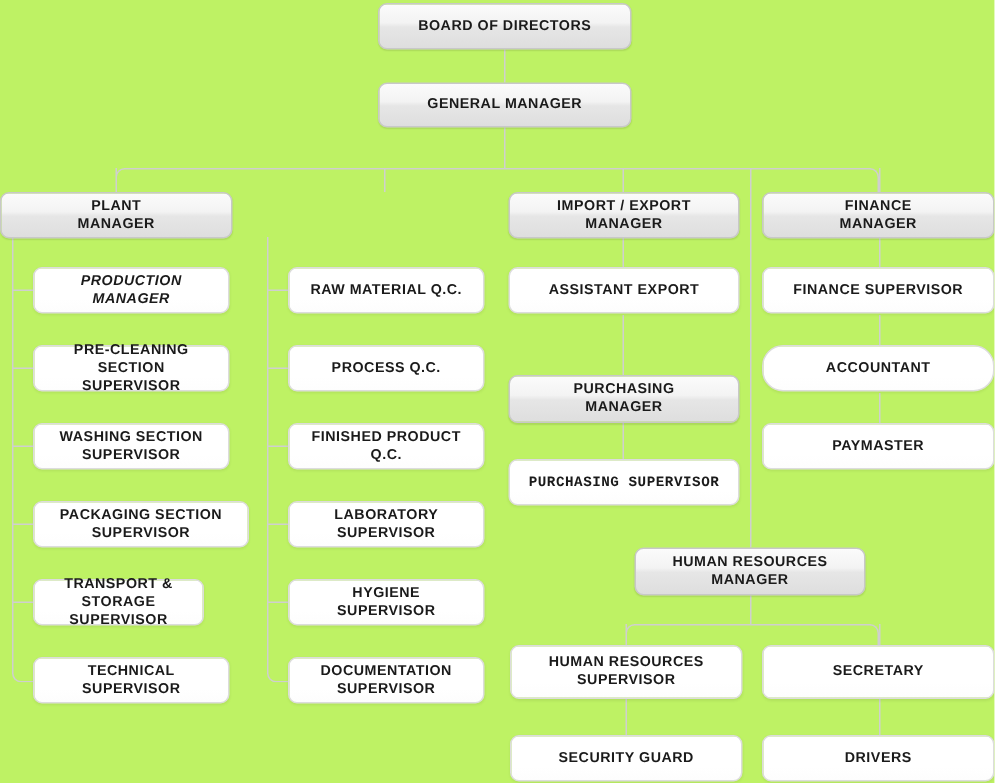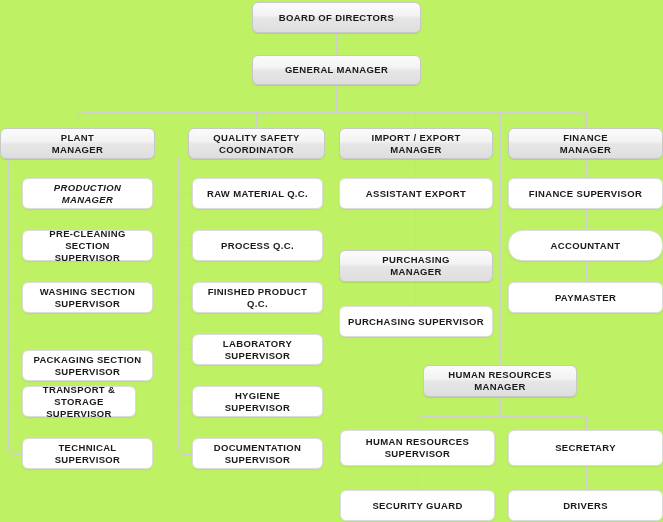--- a/index.html
+++ b/index.html
@@ -122,55 +122,53 @@
   <div class="conn v" style="left:417px; top:466px; height:24px;"></div>
   <div class="conn v" style="left:586px; top:466px; height:24px;"></div>
 
   <div class="box head" style="left:252px; top:2px; width:169px; height:31px;">BOARD OF DIRECTORS</div>
 
   <div class="box head" style="left:252px; top:55px; width:169px; height:30px;">GENERAL MANAGER</div>
 
   <div class="box head" style="left:0px; top:128px; width:155px; height:31px;">PLANT
 MANAGER</div>
 
-  <div class="box head" style="left:188px; top:128px; width:137px; height:31px;">QUALITY SAFETY
-COORDINATOR</div>
 
   <div class="box head" style="left:339px; top:128px; width:154px; height:31px;">IMPORT / EXPORT
 MANAGER</div>
 
   <div class="box head" style="left:508px; top:128px; width:155px; height:31px;">FINANCE
 MANAGER</div>
 
   <div class="box leaf" style="left:22px; top:178px; width:131px; height:31px;font-style:italic;">PRODUCTION MANAGER</div>
   <div class="box leaf" style="left:22px; top:230px; width:131px; height:31px;">PRE-CLEANING SECTION
 SUPERVISOR</div>
   <div class="box leaf" style="left:22px; top:282px; width:131px; height:31px;">WASHING SECTION
 SUPERVISOR</div>
-  <div class="box leaf" style="left:22px; top:334px; width:131px; height:31px;margin-top:16px;">PACKAGING SECTION
+  <div class="box leaf" style="left:22px; top:334px; width:144px; height:31px;">PACKAGING SECTION
 SUPERVISOR</div>
   <div class="box leaf" style="left:22px; top:386px; width:114px; height:31px;">TRANSPORT &amp; STORAGE
 SUPERVISOR</div>
   <div class="box leaf" style="left:22px; top:438px; width:131px; height:31px;">TECHNICAL
 SUPERVISOR</div>
 
   <div class="box leaf" style="left:192px; top:230px; width:131px; height:31px;">PROCESS Q.C.</div>
   <div class="box leaf" style="left:192px; top:178px; width:131px; height:31px;">RAW MATERIAL Q.C.</div>
   <div class="box leaf" style="left:192px; top:282px; width:131px; height:31px;">FINISHED PRODUCT Q.C.</div>
   <div class="box leaf" style="left:192px; top:334px; width:131px; height:31px;">LABORATORY
 SUPERVISOR</div>
   <div class="box leaf" style="left:192px; top:386px; width:131px; height:31px;">HYGIENE
 SUPERVISOR</div>
   <div class="box leaf" style="left:192px; top:438px; width:131px; height:31px;">DOCUMENTATION
 SUPERVISOR</div>
 
   <div class="box leaf" style="left:339px; top:178px; width:154px; height:31px;">ASSISTANT EXPORT</div>
   <div class="box head" style="left:339px; top:250px; width:154px; height:32px;">PURCHASING
 MANAGER</div>
-  <div class="box leaf" style="left:339px; top:306px; width:154px; height:31px;">PURCHASING SUPERVISOR</div>
+  <div class="box leaf" style="left:339px; top:306px; width:154px; height:31px;font-family:Liberation Mono, monospace;">PURCHASING SUPERVISOR</div>
 
   <div class="box leaf" style="left:508px; top:178px; width:155px; height:31px;">FINANCE SUPERVISOR</div>
   <div class="box leaf" style="left:508px; top:230px; width:155px; height:31px;border-radius:14px;">ACCOUNTANT</div>
   <div class="box leaf" style="left:508px; top:282px; width:155px; height:31px;">PAYMASTER</div>
 
   <div class="box head" style="left:423px; top:365px; width:154px; height:32px;">HUMAN RESOURCES
 MANAGER</div>
 
   <div class="box leaf" style="left:340px; top:430px; width:155px; height:36px;">HUMAN RESOURCES
 SUPERVISOR</div>

